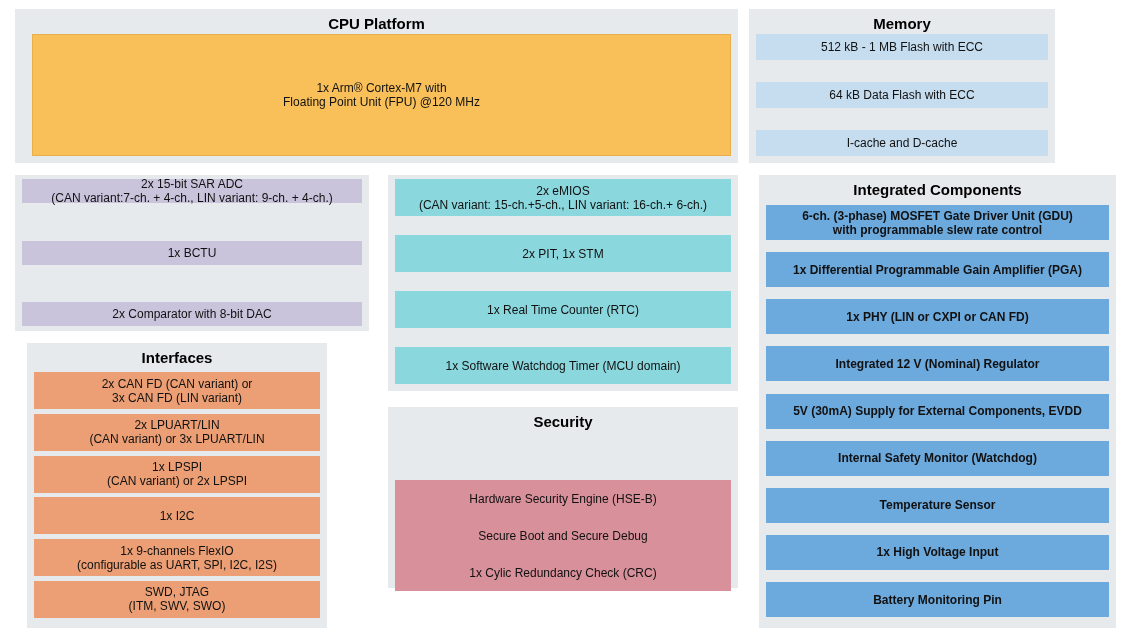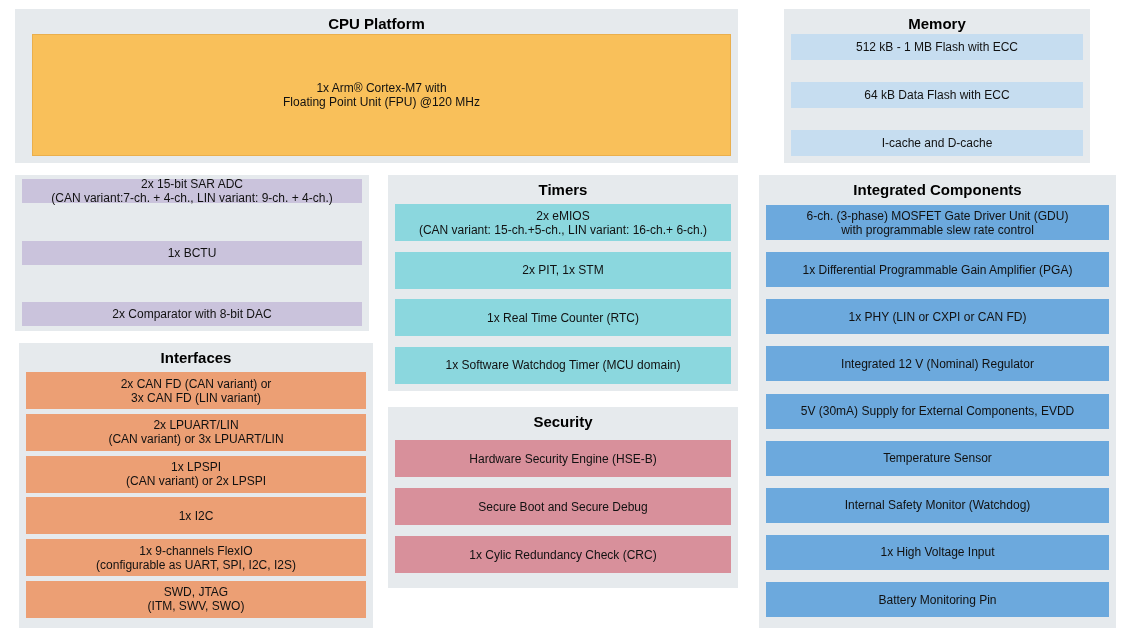--- a/index.html
+++ b/index.html
@@ -45,35 +45,35 @@
     justify-content: center;
     text-align: center;
     font-size: 12px;
     line-height: 14px;
     flex: 0 0 auto;
   }
   .row-text { display: block; }
 
   
   .panel-cpu        { left: 15px;  top: 9px;   width: 723px; height: 154px; }
-  .panel-memory     { left: 784px; top: 9px;   width: 306px; height: 154px; }
+  .panel-memory     { left: 749px; top: 9px;   width: 306px; height: 154px; }
   .panel-analog     { left: 15px;  top: 175px; width: 354px; height: 156px; }
-  .panel-interfaces { left: 19px;  top: 343px; width: 354px; height: 285px; }
+  .panel-interfaces { left: 27px;  top: 343px; width: 300px; height: 285px; }
   .panel-timers     { left: 388px; top: 175px; width: 350px; height: 216px; }
-  .panel-security   { left: 388px; top: 407px; width: 350px; height: 181px; }
+  .panel-security   { left: 388px; top: 407px; width: 350px; height: 181px; gap: 40px; }
   .panel-integrated { left: 759px; top: 175px; width: 357px; height: 453px; }
 
   
   .panel-cpu .rows        { margin: 0 0 7px 0; padding-left: 10px; }
   .panel-memory .rows     { margin: 0 0 7px 0; }
   .panel-analog .rows     { margin: 4px 0 5px 0; }
   .panel-interfaces .rows { margin: 4px 0 10px 0; }
   .panel-timers .rows     { margin: 4px 0 7px 0; }
   .panel-security .rows   { margin: 8px 0 15px 0; }
-  .panel-integrated .rows { margin: 5px 0 11px 0; }
+  .panel-integrated .rows { margin: 5px 0 11px 0; font-weight: bold; }
 
   
   .panel-cpu .row        { flex: 1 1 auto; background: var(--cpu-row, #f9c05a); border: 1px solid var(--cpu-row-border, #eaaf4d); }
   .panel-memory .row     { height: 26px; background: var(--memory-row, #c6ddf0); }
   .panel-analog .row     { height: 24px; background: var(--analog-row, #cac3dc); }
   .panel-interfaces .row { height: 37px; background: var(--interfaces-row, #ec9f74); }
   .panel-timers .row     { height: 37px; background: var(--timers-row, #8bd7de); }
   .panel-security .row   { height: 37px; background: var(--security-row, #d8909b); }
   .panel-integrated .row { height: 35px; background: var(--integrated-row, #6ca9dd); }
 </style>
@@ -152,21 +152,20 @@
           <span class="row-text">1x 9-channels FlexIO<br>(configurable as UART, SPI, I2C, I2S)</span>
         </div>
 
         <div class="row">
           <span class="row-text">SWD, JTAG<br>(ITM, SWV, SWO)</span>
         </div>
       </div>
   </section>
 
   <section class="panel panel-timers">
-    <h2 class="panel-title">Timers</h2>
     <div class="rows">
 
         <div class="row">
           <span class="row-text">2x eMIOS<br>(CAN variant: 15-ch.+5-ch., LIN variant: 16-ch.+ 6-ch.)</span>
         </div>
 
         <div class="row">
           <span class="row-text">2x PIT, 1x STM</span>
         </div>
 
@@ -216,28 +215,28 @@
 
         <div class="row">
           <span class="row-text">Integrated 12 V (Nominal) Regulator</span>
         </div>
 
         <div class="row">
           <span class="row-text">5V (30mA) Supply for External Components, EVDD</span>
         </div>
 
         <div class="row">
+          <span class="row-text">Internal Safety Monitor (Watchdog)</span>
+        </div>
+
+        <div class="row">
           <span class="row-text">Temperature Sensor</span>
         </div>
 
         <div class="row">
-          <span class="row-text">Internal Safety Monitor (Watchdog)</span>
-        </div>
-
-        <div class="row">
           <span class="row-text">1x High Voltage Input</span>
         </div>
 
         <div class="row">
           <span class="row-text">Battery Monitoring Pin</span>
         </div>
       </div>
   </section>
 
 </div>

